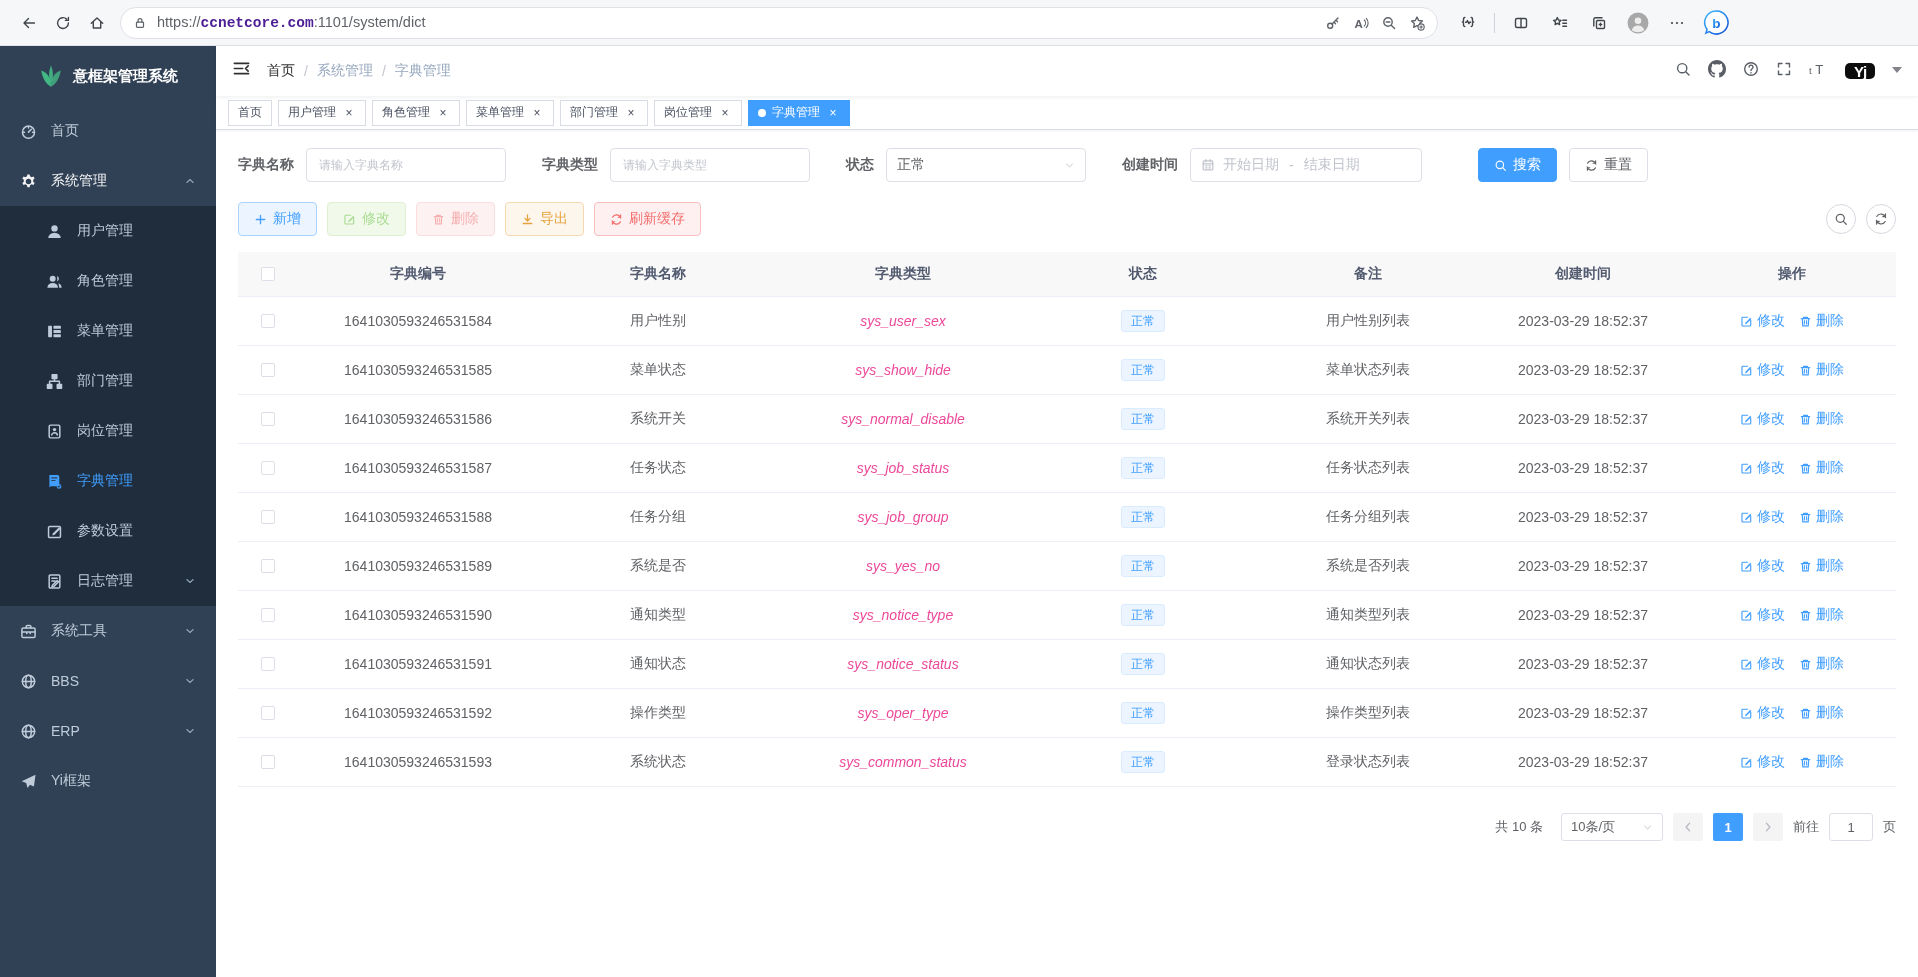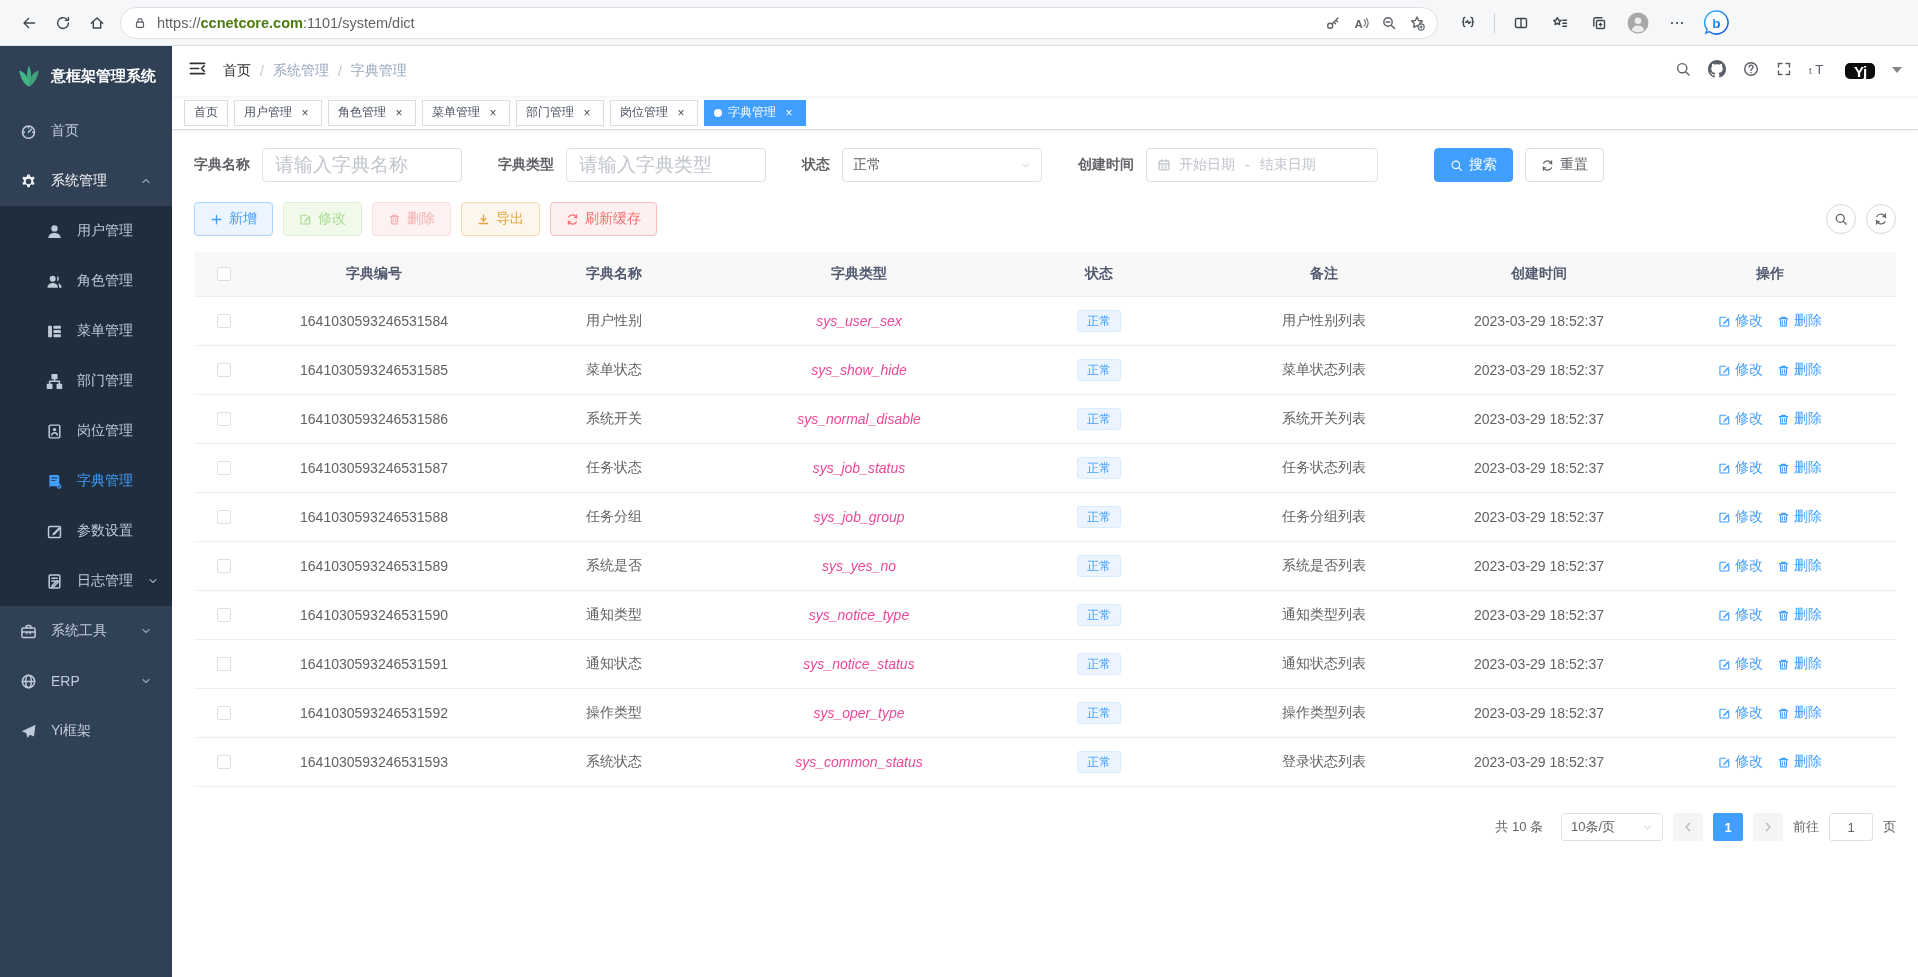--- a/index.html
+++ b/index.html
@@ -7,29 +7,29 @@
   body{font-family:"Liberation Sans","DejaVu Sans",sans-serif;background:#fff;font-size:14px;}
   .icn{display:inline-flex;align-items:center;justify-content:center;font-size:16px;line-height:1;flex:none;}
   .icn svg{width:1em;height:1em;display:block;}
 
   
   .browser-bar{height:46px;background:#f6f7f9;border-bottom:1px solid #e0e2e7;display:flex;align-items:center;padding:0 12px;}
   .nav-btn{width:34px;height:34px;border-radius:6px;display:flex;align-items:center;justify-content:center;color:#41454a;font-size:17px;cursor:pointer;}
   .url-pill{width:1318px;height:32px;margin-left:6px;border-radius:16px;background:#fff;border:1px solid #e0e1e6;display:flex;align-items:center;padding:0 6px 0 12px;}
   .url-pill .icn{color:#5f6368;}
   .url-text{flex:1;font-size:14.5px;color:#5f6368;margin-left:10px;white-space:nowrap;overflow:hidden;}
-  .url-text b{color:#4d7c0f;font-weight:bold;}
+  .url-text b{color:#4c1d95;font-weight:bold;font-family:Liberation Mono, monospace;}
   .pill-btn{width:28px;height:28px;border-radius:50%;display:flex;align-items:center;justify-content:center;color:#5f6368;font-size:15px;cursor:pointer;}
   .browser-right{display:flex;align-items:center;margin-left:14px;gap:7px;}
   .chrome-btn{width:32px;height:32px;border-radius:6px;display:flex;align-items:center;justify-content:center;color:#41454a;font-size:16px;cursor:pointer;}
   .v-divider{width:1px;height:20px;background:#cfd2d8;margin:0 3px;}
 
   
   .app{display:flex;height:931px;}
-  .sidebar{width:172px;flex:none;background:#304156;display:flex;flex-direction:column;overflow:hidden;}
+  .sidebar{width:216px;flex:none;background:#304156;display:flex;flex-direction:column;overflow:hidden;}
   .logo-row{height:60px;display:flex;align-items:center;justify-content:center;gap:9px;color:#fff;font-weight:bold;font-size:15px;flex:none;}
   .menu-item{height:50px;display:flex;align-items:center;padding:0 20px;gap:14px;font-size:14px;color:#bfcbd9;cursor:pointer;flex:none;}
   .menu-item.sub{background:#1f2d3d;padding-left:46px;}
   .menu-item.opened{color:#f4f4f5;}
   .menu-item.active{color:#409eff;}
   .menu-item .chev{margin-left:auto;color:#95a5b9;font-size:12px;}
   .menu-label{white-space:nowrap;}
 
   .main{flex:1;min-width:0;display:flex;flex-direction:column;background:#fff;}
   .topbar{height:50px;flex:none;display:flex;align-items:center;padding:0 16px;box-shadow:0 1px 4px rgba(0,21,41,.08);position:relative;z-index:3;background:#fff;}
@@ -48,21 +48,21 @@
   .tab .dot{width:8px;height:8px;border-radius:50%;background:#fff;display:inline-block;}
   .tab .close{font-size:12px;width:14px;height:14px;display:inline-flex;align-items:center;justify-content:center;border-radius:50%;}
   .tab.active{background:#409eff;border-color:#409eff;color:#fff;}
 
   .content{flex:1;padding:18px 22px;overflow:hidden;}
 
   
   .filter-row{display:flex;align-items:center;color:#606266;}
   .f-label{font-weight:700;margin-right:12px;white-space:nowrap;}
   .f-gap{margin-right:36px;}
-  .f-input{width:200px;height:34px;border:1px solid #dcdfe6;border-radius:4px;padding:0 12px;color:#606266;font-size:19px;outline:none;font-family:inherit;}
+  .f-input{width:200px;height:34px;border:1px solid #dcdfe6;border-radius:4px;padding:0 12px;color:#606266;font-size:12px;outline:none;font-family:inherit;}
   .f-input::placeholder{color:#c0c4cc;}
   .f-box{height:34px;border:1px solid #dcdfe6;border-radius:4px;background:#fff;display:flex;align-items:center;padding:0 10px;cursor:pointer;}
   .f-select{width:200px;justify-content:space-between;}
   .f-date{width:232px;gap:8px;color:#c0c4cc;}
   .f-date .dsep{color:#c0c4cc;margin:0 2px;}
   .f-date .icn{color:#c0c4cc;}
   .sel-caret{color:#c0c4cc;font-size:11px;}
 
   .btn{height:34px;border-radius:4px;border:1px solid transparent;display:inline-flex;align-items:center;gap:6px;padding:12px 15px;font-size:14px;cursor:pointer;white-space:nowrap;background:#fff;font-family:inherit;}
   .btn .icn{font-size:13px;}
@@ -378,20 +378,35 @@
           </span>
         </div>
         <div class="menu-item">
           <span class="icn" style="font-size:17px">
             <svg viewBox="0 0 16 16" width="1em" height="1em" fill="none" stroke="currentColor" stroke-width="1.4" stroke-linecap="round" stroke-linejoin="round">
               <circle cx="8" cy="8" r="5.8"></circle>
               <ellipse cx="8" cy="8" rx="2.6" ry="5.8"></ellipse>
               <path d="M2.2 8h11.6"></path>
             </svg>
           </span>
+          <span class="menu-label">BBS</span>
+          <span class="chev icn" style="font-size:12px">
+            <svg viewBox="0 0 16 16" width="1em" height="1em" fill="none" stroke="currentColor" stroke-width="1.4" stroke-linecap="round" stroke-linejoin="round">
+              <path d="M3.8 6 8 10l4.2-4"></path>
+            </svg>
+          </span>
+        </div>
+        <div class="menu-item">
+          <span class="icn" style="font-size:17px">
+            <svg viewBox="0 0 16 16" width="1em" height="1em" fill="none" stroke="currentColor" stroke-width="1.4" stroke-linecap="round" stroke-linejoin="round">
+              <circle cx="8" cy="8" r="5.8"></circle>
+              <ellipse cx="8" cy="8" rx="2.6" ry="5.8"></ellipse>
+              <path d="M2.2 8h11.6"></path>
+            </svg>
+          </span>
           <span class="menu-label">ERP</span>
           <span class="chev icn" style="font-size:12px">
             <svg viewBox="0 0 16 16" width="1em" height="1em" fill="none" stroke="currentColor" stroke-width="1.4" stroke-linecap="round" stroke-linejoin="round">
               <path d="M3.8 6 8 10l4.2-4"></path>
             </svg>
           </span>
         </div>
         <div class="menu-item">
           <span class="icn" style="font-size:17px">
             <svg viewBox="0 0 16 16" width="1em" height="1em" fill="currentColor" stroke="none" stroke-width="1.4" stroke-linecap="round" stroke-linejoin="round">

